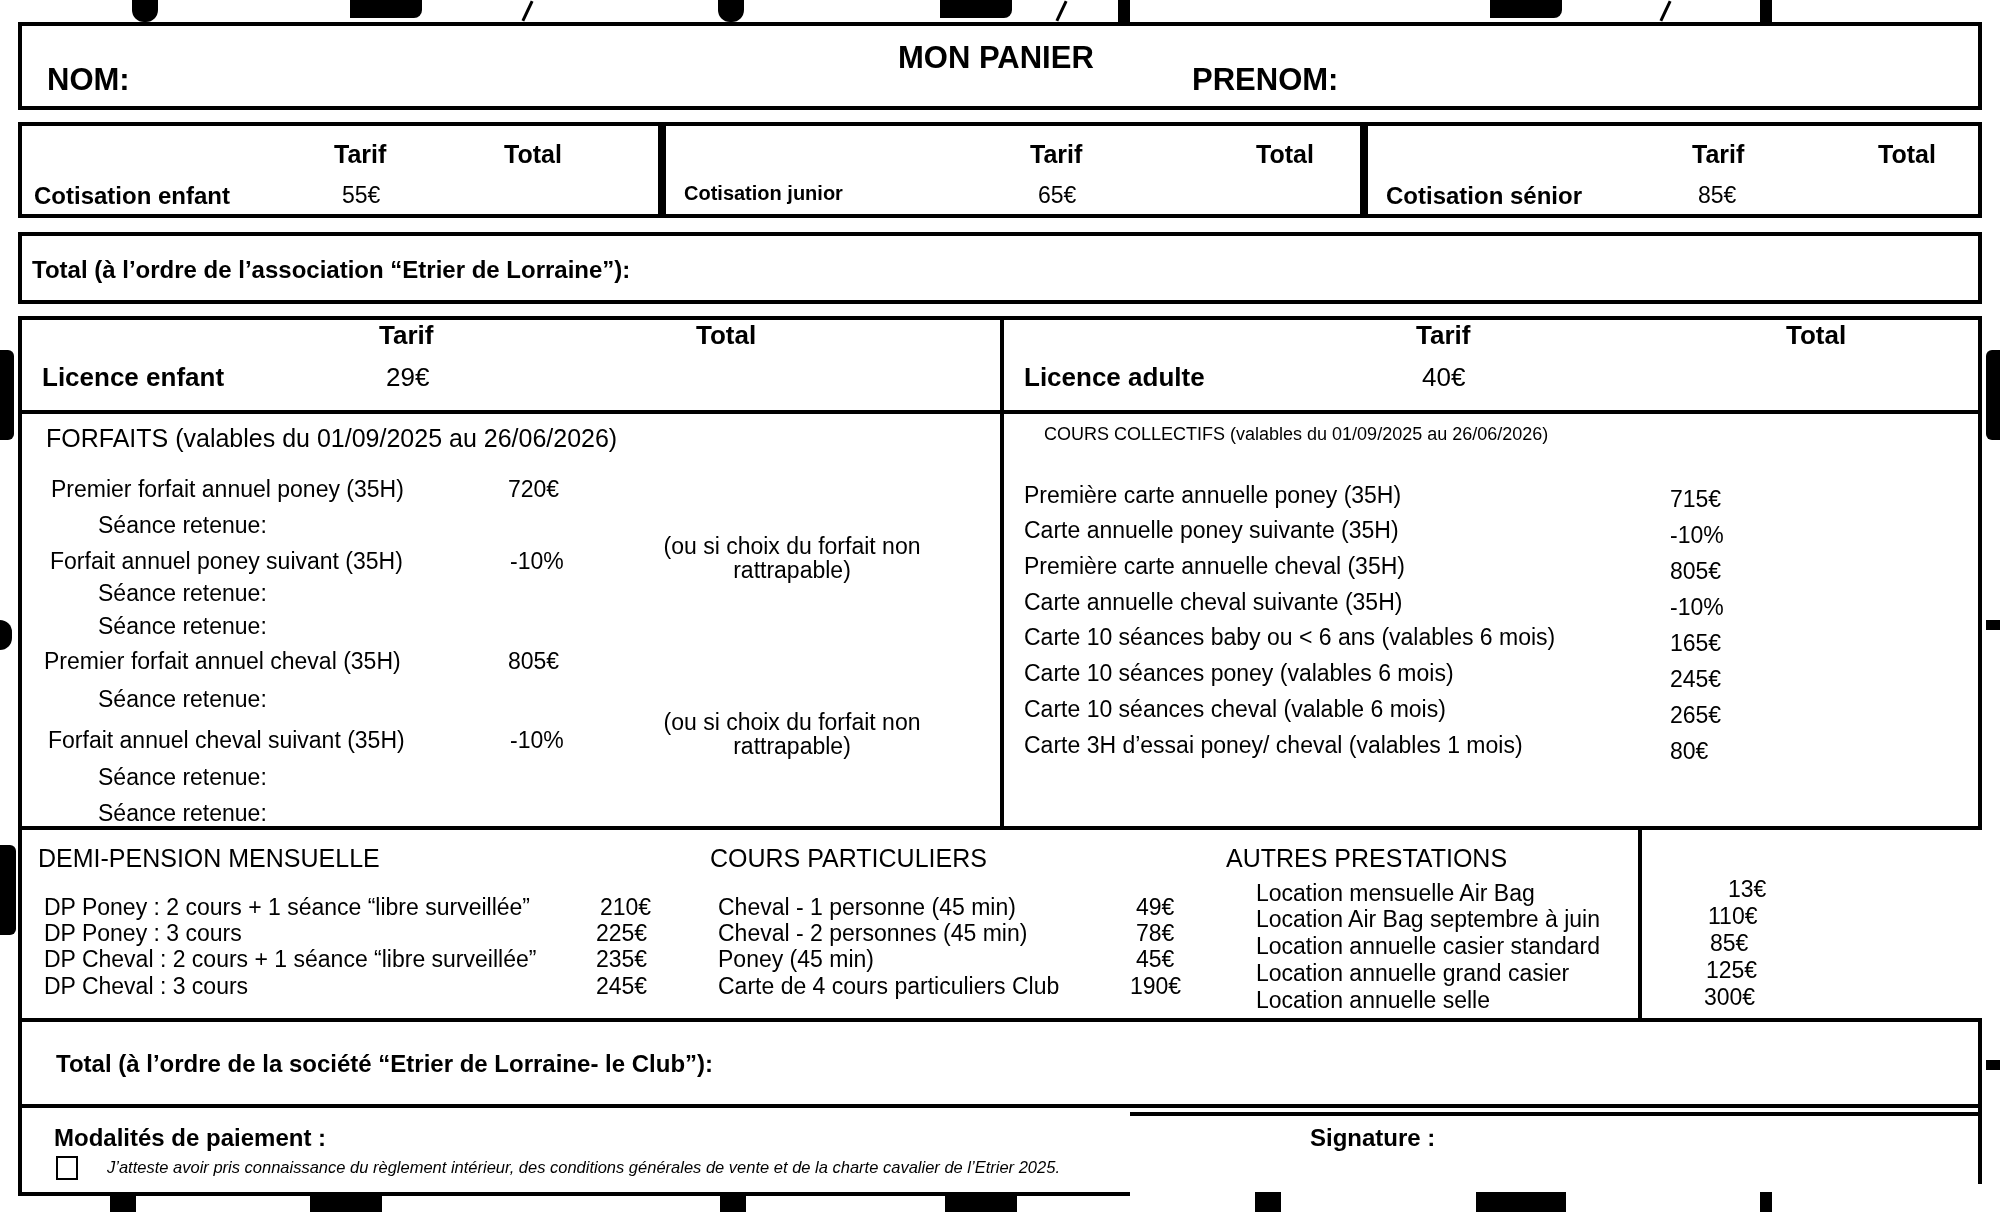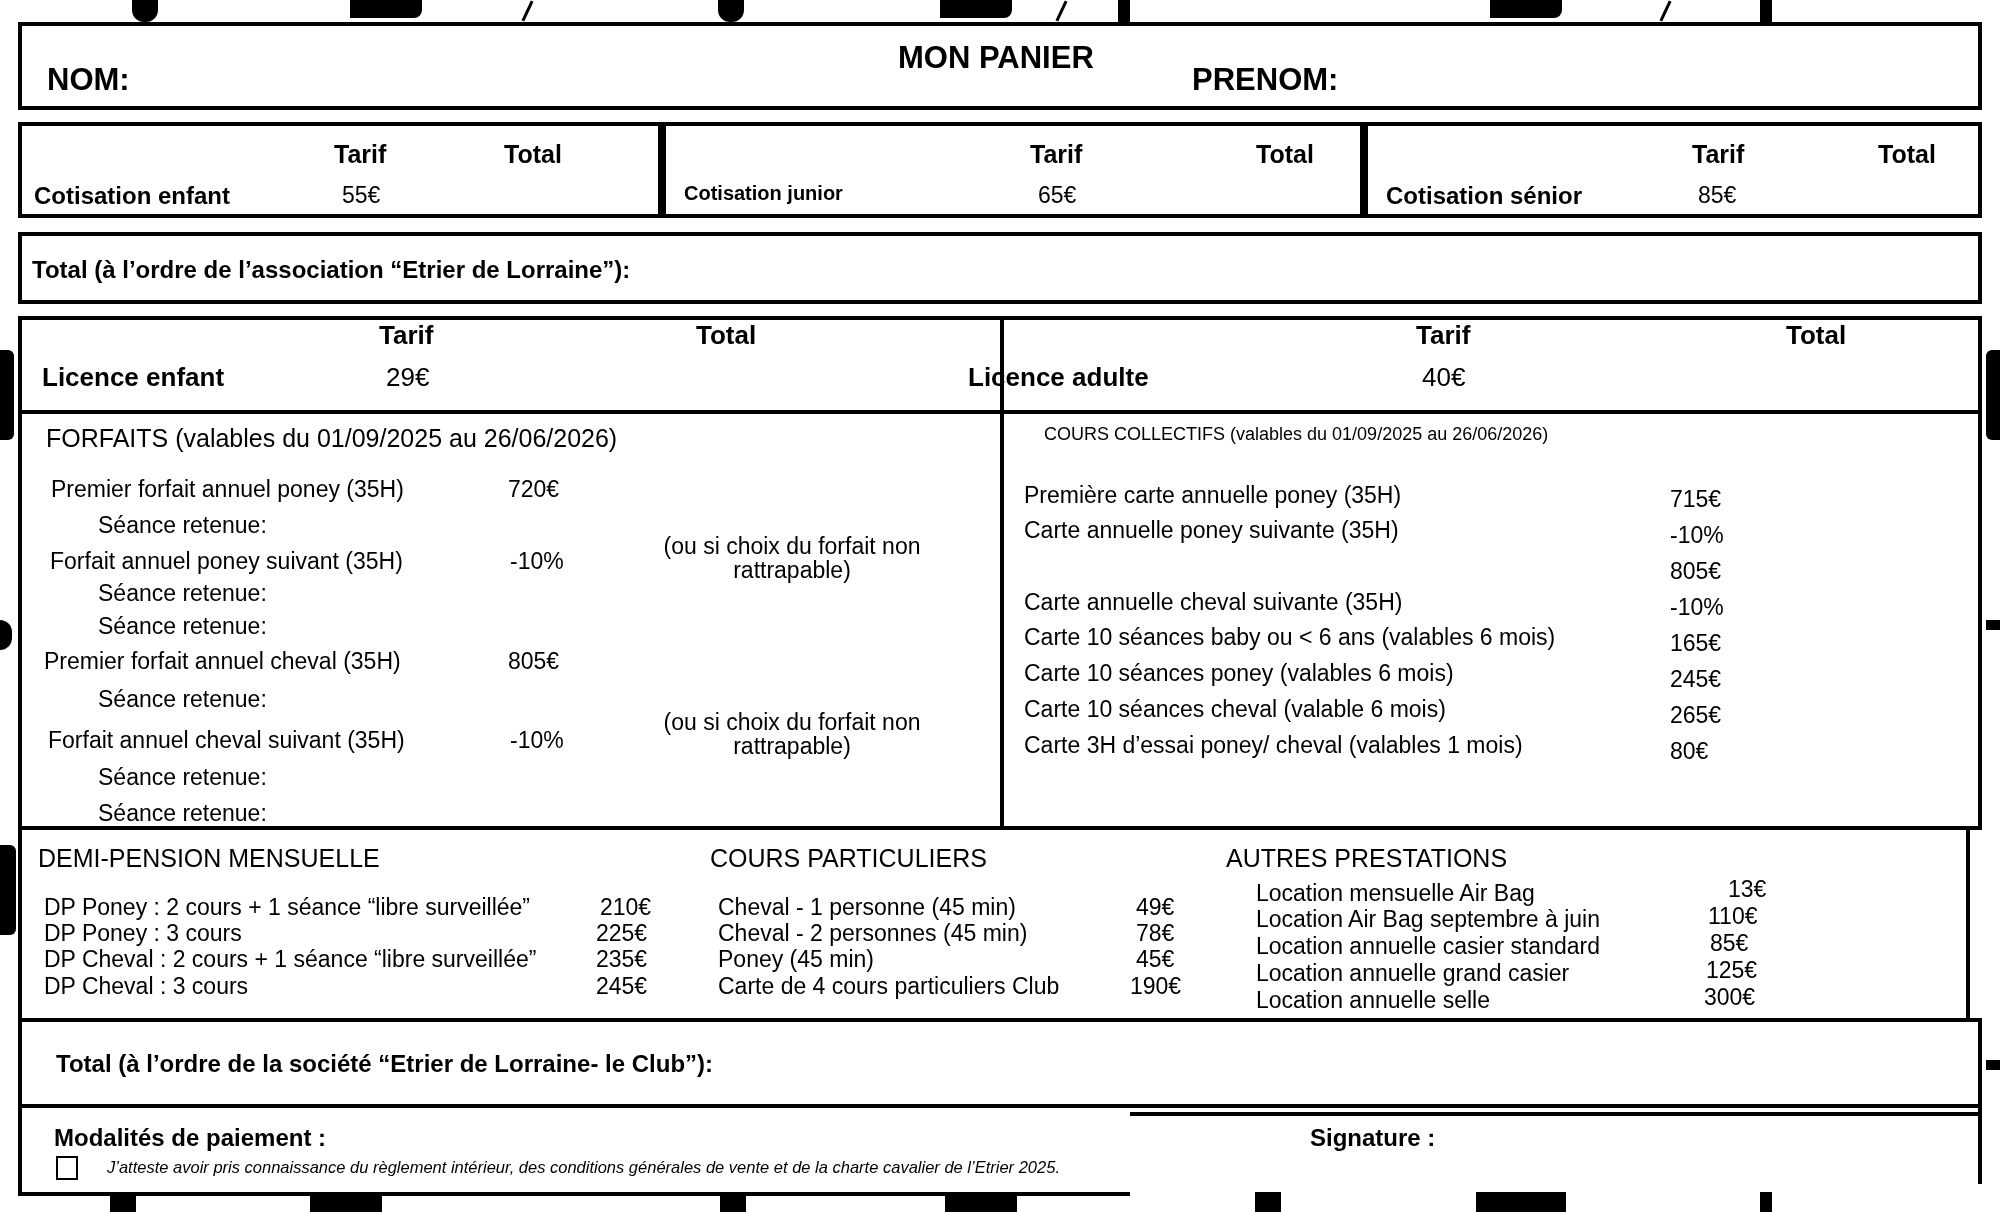--- a/index.html
+++ b/index.html
@@ -84,21 +84,21 @@
 
   <div class="abs" style="left:0;top:90px;width:1960px;height:4px;background:#000;"></div>
 
   <div class="txt hdr" style="left:357px;top:0px;">Tarif</div>
   <div class="txt hdr" style="left:674px;top:0px;">Total</div>
   <div class="txt hdr" style="left:20px;top:42px;">Licence enfant</div>
   <div class="txt reg" style="left:364px;top:42px;font-size:26px;">29€</div>
 
   <div class="txt hdr" style="left:1394px;top:0px;">Tarif</div>
   <div class="txt hdr" style="left:1764px;top:0px;">Total</div>
-  <div class="txt hdr" style="left:946px;top:42px;text-align:center;">Licence adulte</div>
+  <div class="txt hdr" style="left:1002px;top:42px;text-align:center;">Licence adulte</div>
   <div class="txt reg" style="left:1400px;top:42px;font-size:26px;">40€</div>
 
   <div class="txt" style="left:24px;top:104px;font-size:25px;">FORFAITS (valables du 01/09/2025 au 26/06/2026)</div>
   <div class="txt reg" style="left:29px;top:156px;">Premier forfait annuel poney (35H)</div>
   <div class="txt reg" style="left:486px;top:156px;">720€</div>
   <div class="txt reg" style="left:76px;top:192px;">Séance retenue:</div>
   <div class="txt reg" style="left:28px;top:228px;">Forfait annuel poney suivant (35H)</div>
   <div class="txt reg" style="left:488px;top:228px;">-10%</div>
   <div class="txt reg" style="left:610px;top:214px;width:320px;text-align:center;line-height:24px;white-space:normal;">
     <div>(ou si choix du forfait non</div>
@@ -116,34 +116,35 @@
     <div>rattrapable)</div>
   </div>
   <div class="txt reg" style="left:76px;top:444px;">Séance retenue:</div>
   <div class="txt reg" style="left:76px;top:480px;">Séance retenue:</div>
 
   <div class="txt" style="left:1022px;top:104px;font-size:18px;">COURS COLLECTIFS (valables du 01/09/2025 au 26/06/2026)</div>
   <div class="txt reg" style="left:1002px;top:162px;">Première carte annuelle poney (35H)</div>
   <div class="txt reg" style="left:1648px;top:166px;">715€</div>
   <div class="txt reg" style="left:1002px;top:197px;">Carte annuelle poney suivante (35H)</div>
   <div class="txt reg" style="left:1648px;top:202px;">-10%</div>
+  <div class="txt reg" style="left:1002px;top:233px;">Première carte annuelle cheval (35H)</div>
   <div class="txt reg" style="left:1648px;top:238px;">805€</div>
   <div class="txt reg" style="left:1002px;top:269px;">Carte annuelle cheval suivante (35H)</div>
   <div class="txt reg" style="left:1648px;top:274px;">-10%</div>
   <div class="txt reg" style="left:1002px;top:304px;">Carte 10 séances baby ou &lt; 6 ans (valables 6 mois)</div>
   <div class="txt reg" style="left:1648px;top:310px;">165€</div>
   <div class="txt reg" style="left:1002px;top:340px;">Carte 10 séances poney (valables 6 mois)</div>
   <div class="txt reg" style="left:1648px;top:346px;">245€</div>
   <div class="txt reg" style="left:1002px;top:376px;">Carte 10 séances cheval (valable 6 mois)</div>
   <div class="txt reg" style="left:1648px;top:382px;">265€</div>
   <div class="txt reg" style="left:1002px;top:412px;">Carte 3H d’essai poney/ cheval (valables 1 mois)</div>
   <div class="txt reg" style="left:1648px;top:418px;">80€</div>
 </div>
 
-<div class="box" style="left:18px;top:826px;width:1952px;height:196px;">
+<div class="box" style="left:18px;top:826px;width:1624px;height:196px;">
   <div class="txt" style="left:16px;top:14px;font-size:25px;">DEMI-PENSION MENSUELLE</div>
   <div class="txt reg" style="left:22px;top:64px;">DP Poney : 2 cours + 1 séance “libre surveillée”</div>
   <div class="txt reg" style="left:578px;top:64px;">210€</div>
   <div class="txt reg" style="left:22px;top:90px;">DP Poney : 3 cours</div>
   <div class="txt reg" style="left:574px;top:90px;">225€</div>
   <div class="txt reg" style="left:22px;top:116px;">DP Cheval : 2 cours + 1 séance “libre surveillée”</div>
   <div class="txt reg" style="left:574px;top:116px;">235€</div>
   <div class="txt reg" style="left:22px;top:143px;">DP Cheval : 3 cours</div>
   <div class="txt reg" style="left:574px;top:143px;">245€</div>
 

